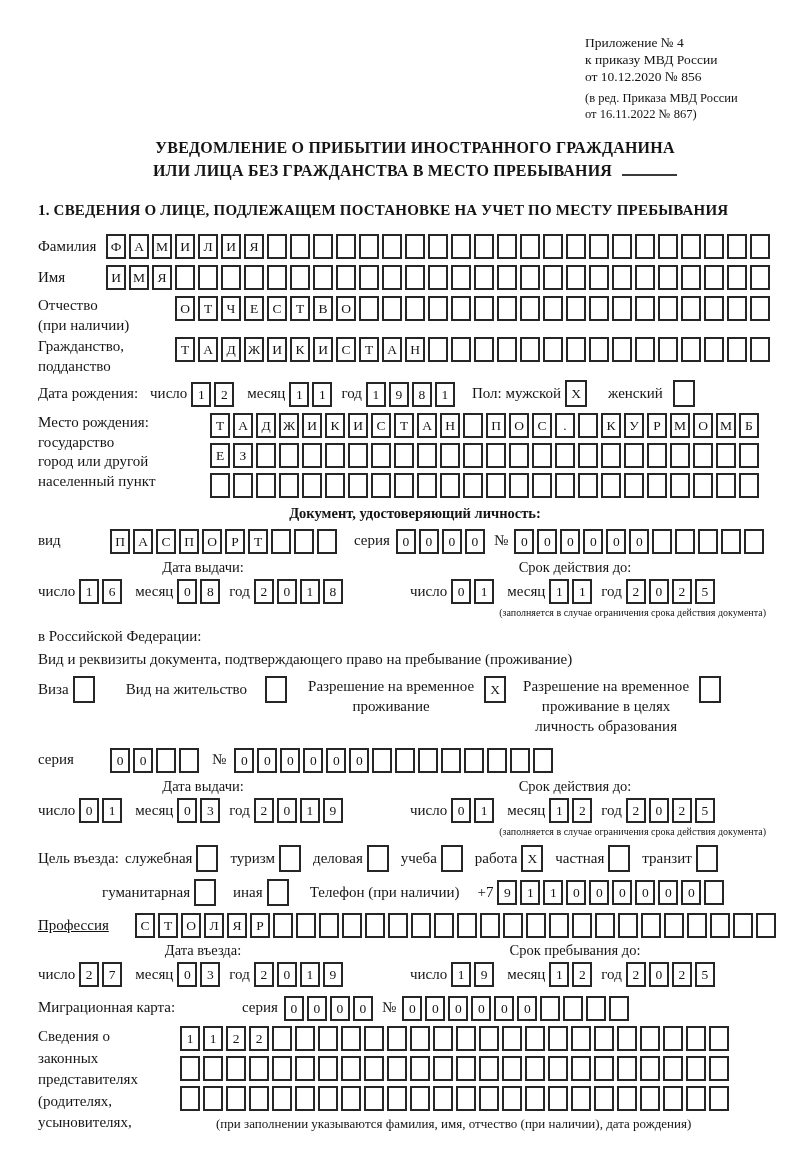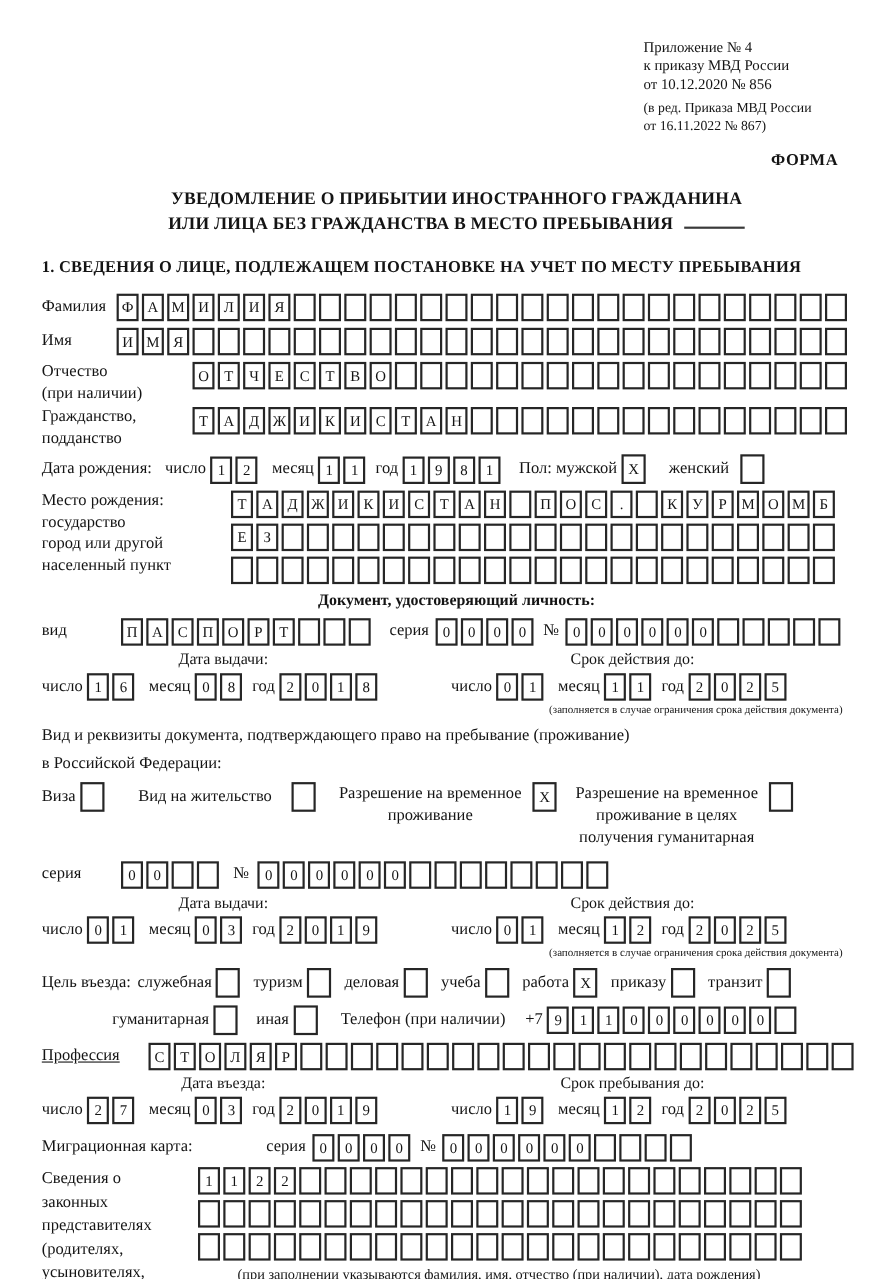--- a/index.html
+++ b/index.html
@@ -67,21 +67,20 @@
 
   <div class="ref">
     <div>Приложение № 4</div>
     <div>к приказу МВД России</div>
     <div>от 10.12.2020 № 856</div>
     <div class="amend">
       <div>(в ред. Приказа МВД России</div>
       <div>от 16.11.2022 № 867)</div>
     </div>
   </div>
-  <div class="forma">ФОРМА</div>
 
   <div class="title">
     <div>УВЕДОМЛЕНИЕ О ПРИБЫТИИ ИНОСТРАННОГО ГРАЖДАНИНА</div>
     <div><span>ИЛИ ЛИЦА БЕЗ ГРАЖДАНСТВА В МЕСТО ПРЕБЫВАНИЯ</span><span class="uline"></span></div>
   </div>
 
   <div class="sec">1. СВЕДЕНИЯ О ЛИЦЕ, ПОДЛЕЖАЩЕМ ПОСТАНОВКЕ НА УЧЕТ ПО МЕСТУ ПРЕБЫВАНИЯ</div>
 
   <div class="row">
     <span class="lbl lw68">Фамилия</span>
@@ -419,43 +418,43 @@
       <span class="cells">
           <span class="cell">2</span>
           <span class="cell">0</span>
           <span class="cell">2</span>
           <span class="cell">5</span>
         </span>
     </div>
   </div>
   <div class="note">(заполняется в случае ограничения срока действия документа)</div>
 
+  <div class="plain" style="margin-bottom:2px;">в Российской Федерации:</div>
   <div class="plain">Вид и реквизиты документа, подтверждающего право на пребывание (проживание)</div>
-  <div class="plain" style="margin-bottom:2px;">в Российской Федерации:</div>
 
   <div class="row permits">
     <span class="dl" style="line-height:27px;">Виза</span>
     <span class="cells cb">
         <span class="cell"></span>
       </span>
     <span class="dl ml28" style="line-height:27px;">Вид на жительство</span>
     <span class="cells cb ml14">
         <span class="cell"></span>
       </span>
     <span class="pblock ml18">
       <span>Разрешение на временное</span><br>
       <span>проживание</span>
     </span>
     <span class="cells cb ml10">
         <span class="cell">X</span>
       </span>
     <span class="pblock ml14">
       <span>Разрешение на временное</span><br>
       <span>проживание в целях</span><br>
-      <span>получения гуманитарная</span>
+      <span>личность образования</span>
     </span>
     <span class="cells cb ml10">
         <span class="cell"></span>
       </span>
   </div>
 
   <div class="row drow" style="margin-bottom:5px;">
     <span class="dl lw68">серия</span>
     <span class="cells">
         <span class="cell">0</span>
@@ -543,21 +542,21 @@
         <span class="cell"></span>
       </span>
     <span class="pi">учеба</span>
     <span class="cells cb">
         <span class="cell"></span>
       </span>
     <span class="pi">работа</span>
     <span class="cells cb">
         <span class="cell">X</span>
       </span>
-    <span class="pi">приказу</span>
+    <span class="pi">частная</span>
     <span class="cells cb">
         <span class="cell"></span>
       </span>
     <span class="pi">транзит</span>
     <span class="cells cb">
         <span class="cell"></span>
       </span>
   </div>
 
   <div class="row phone-row">

